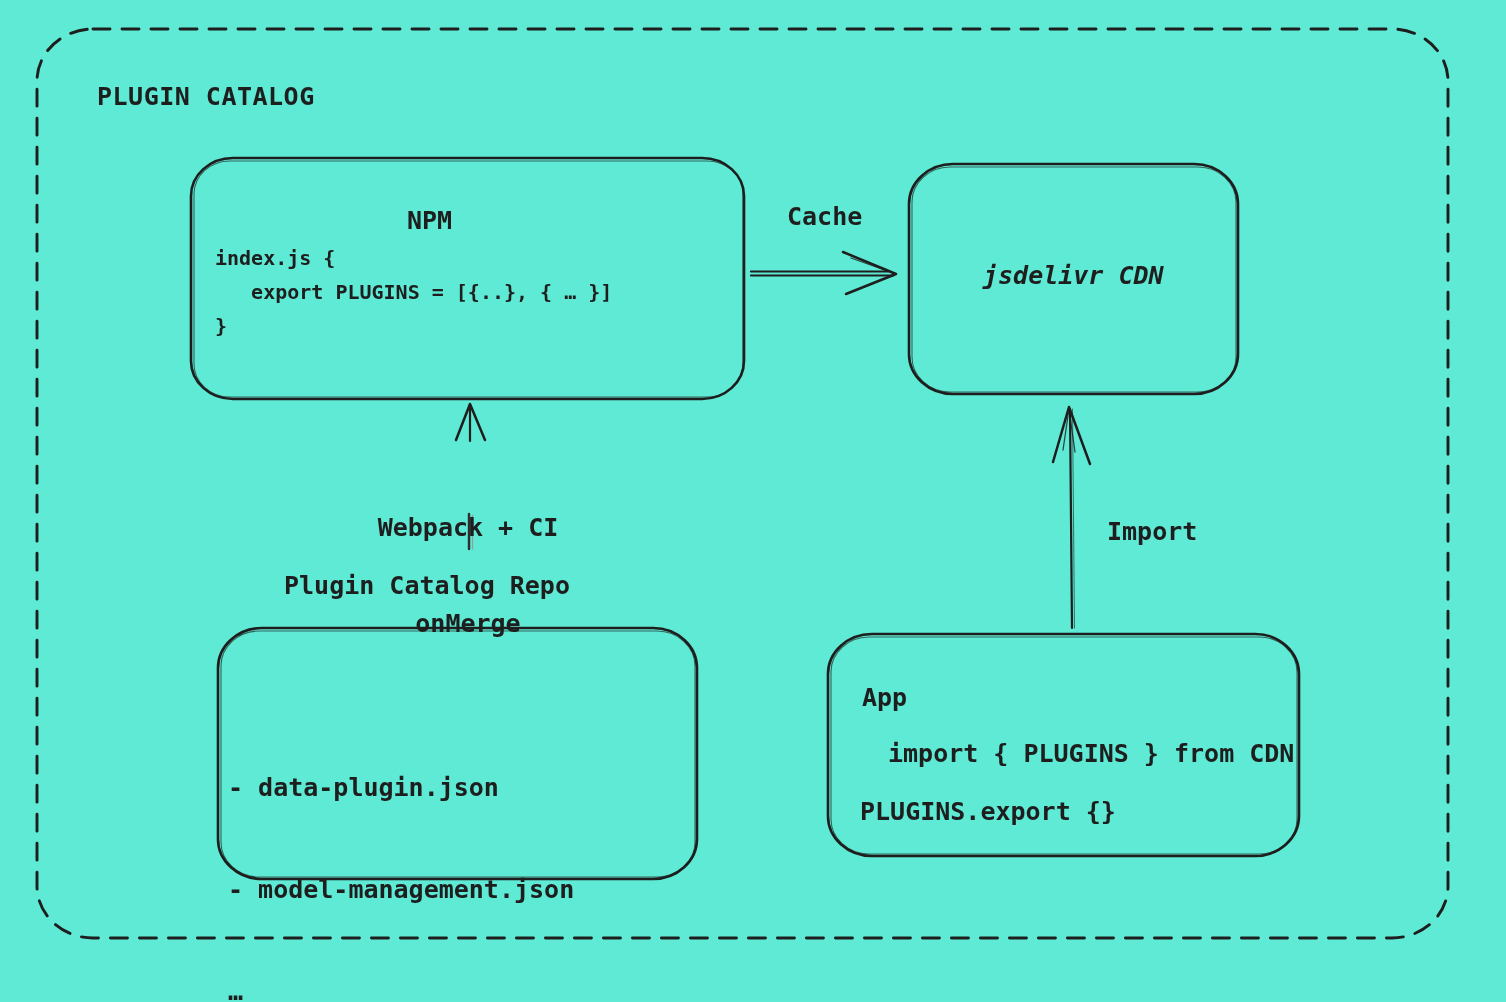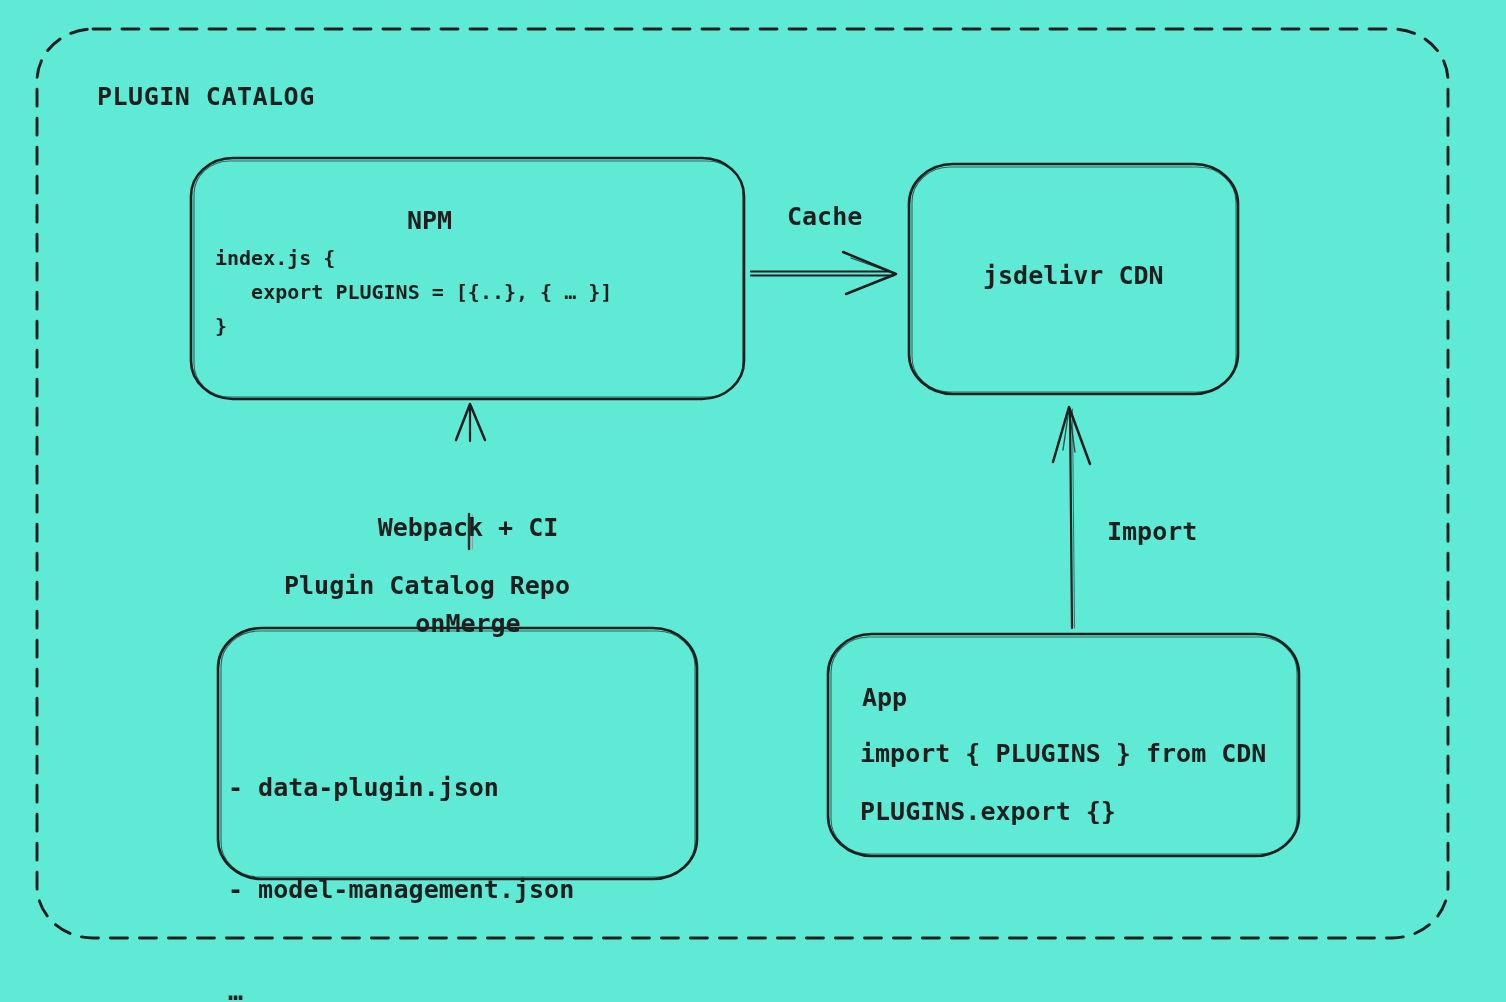--- a/index.html
+++ b/index.html
@@ -43,26 +43,26 @@
     font-weight: bold;
     font-size: 25px;
     line-height: 30px;
     white-space: pre;
     color: #1e1e1e;
   }
   .title        { left: 97px;  top: 82px;  letter-spacing: 0.5px; }
   .npm-title    { left: 407px; top: 194px; margin-top: 12px; }
   .npm-code     { left: 215px; top: 241px; font-size: 20px; line-height: 34px; }
   .cache-label  { left: 787px; top: 202px; }
-  .cdn-label    { left: 983px; top: 261px; }
+  .cdn-label    { left: 983px; top: 261px; font-style: italic; }
   .build-label  { left: 332px; top: 448px; width: 272px; text-align: center; line-height: 32px; }
   .repo-label   { left: 284px; top: 571px; }
   .repo-files   { left: 228px; top: 703px; line-height: 34px; }
   .app-title    { left: 862px; top: 683px; text-align: center; }
-  .app-line1    { left: 860px; top: 739px; }
+  .app-line1    { left: 888px; top: 739px; }
   .app-line2    { left: 860px; top: 797px; }
   .import-label { left: 1107px; top: 517px; }
 </style>
 </head>
 <body>
 
 <div class="canvas">
 
   <svg class="shapes" viewBox="0 0 1506 1002">
 

